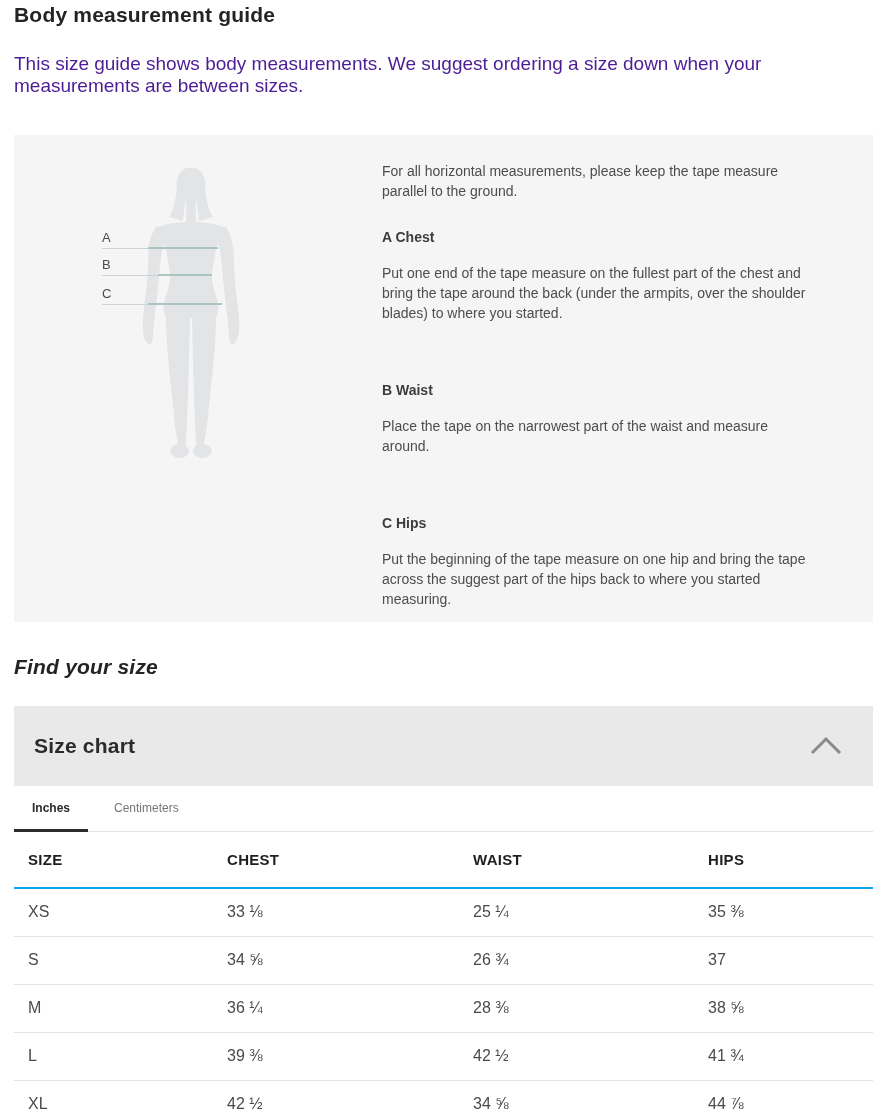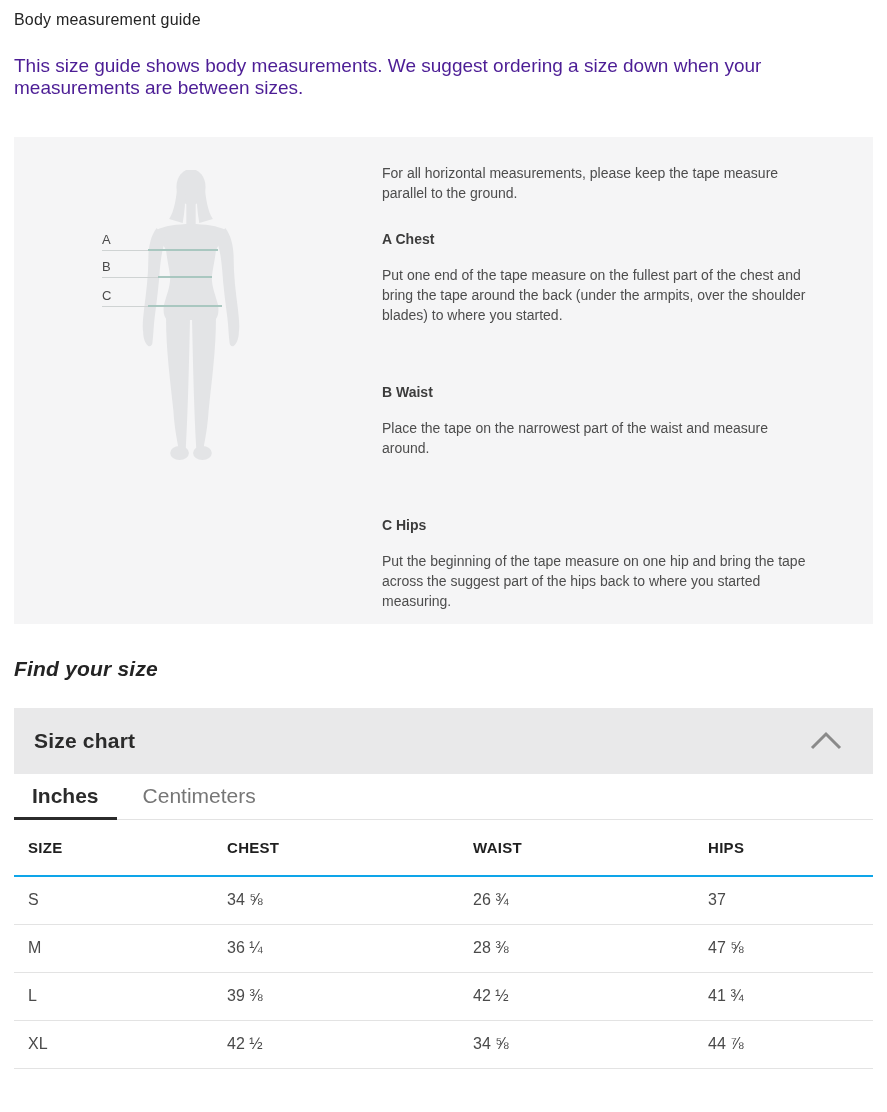--- a/index.html
+++ b/index.html
@@ -6,24 +6,24 @@
   html, body { background: #ffffff; }
   body {
     width: 887px;
     font-family: "Liberation Sans", sans-serif;
     color: #2b2b2b;
   }
   .page { width: 887px; }
 
   
   .page-title {
-    font-size: 16px;
-    font-weight: normal;
+    font-size: 21px;
+    font-weight: bold;
     color: #242424;
-    margin: 11px 14px 0 14px;
+    margin: 3px 14px 0 14px;
     letter-spacing: 0.2px;
   }
   .page-subtitle {
     font-size: 19px;
     color: #4c1d95;
     margin: 26px 14px 0 14px;
   }
 
   
   .guide-panel {
@@ -81,21 +81,21 @@
     font-size: 21px;
     font-weight: bold;
     color: #242424;
     margin: 33px 14px 0 14px;
     letter-spacing: 0.2px;
     font-style: italic;
   }
 
   .size-chart-bar {
     margin: 27px 14px 0 14px;
-    height: 66px;
+    height: 80px;
     background: #e9e9ea;
     display: flex;
     align-items: center;
     justify-content: space-between;
     padding: 0 29px 0 20px;
     cursor: pointer;
   }
   .size-chart-title {
     font-size: 21px;
     font-weight: bold;
@@ -109,21 +109,21 @@
     margin: 0 14px;
     height: 46px;
     display: flex;
     align-items: stretch;
     border-bottom: 1px solid #e3e3e3;
   }
   .tab {
     background: none;
     border: none;
     font-family: "Liberation Sans", sans-serif;
-    font-size: 21px;
+    font-size: 12px;
     padding: 0 18px;
     color: #767676;
     cursor: pointer;
     border-bottom: 3px solid transparent;
     margin-bottom: -1px;
   }
   .tab.active {
     color: #2b2b2b;
     font-weight: bold;
     border-bottom: 3px solid #2b2b2b;
@@ -266,30 +266,36 @@
       <thead>
         <tr>
           <th>SIZE</th>
           <th>CHEST</th>
           <th>WAIST</th>
           <th>HIPS</th>
         </tr>
       </thead>
       <tbody>
         <tr>
+          <td>XS</td>
+          <td>33 ⅛</td>
+          <td>25 ¼</td>
+          <td>35 ⅜</td>
+        </tr>
+        <tr>
           <td>S</td>
           <td>34 ⅝</td>
           <td>26 ¾</td>
           <td>37</td>
         </tr>
         <tr>
           <td>M</td>
           <td>36 ¼</td>
           <td>28 ⅜</td>
-          <td>47 ⅝</td>
+          <td>38 ⅝</td>
         </tr>
         <tr>
           <td>L</td>
           <td>39 ⅜</td>
           <td>42 ½</td>
           <td>41 ¾</td>
         </tr>
         <tr>
           <td>XL</td>
           <td>42 ½</td>

